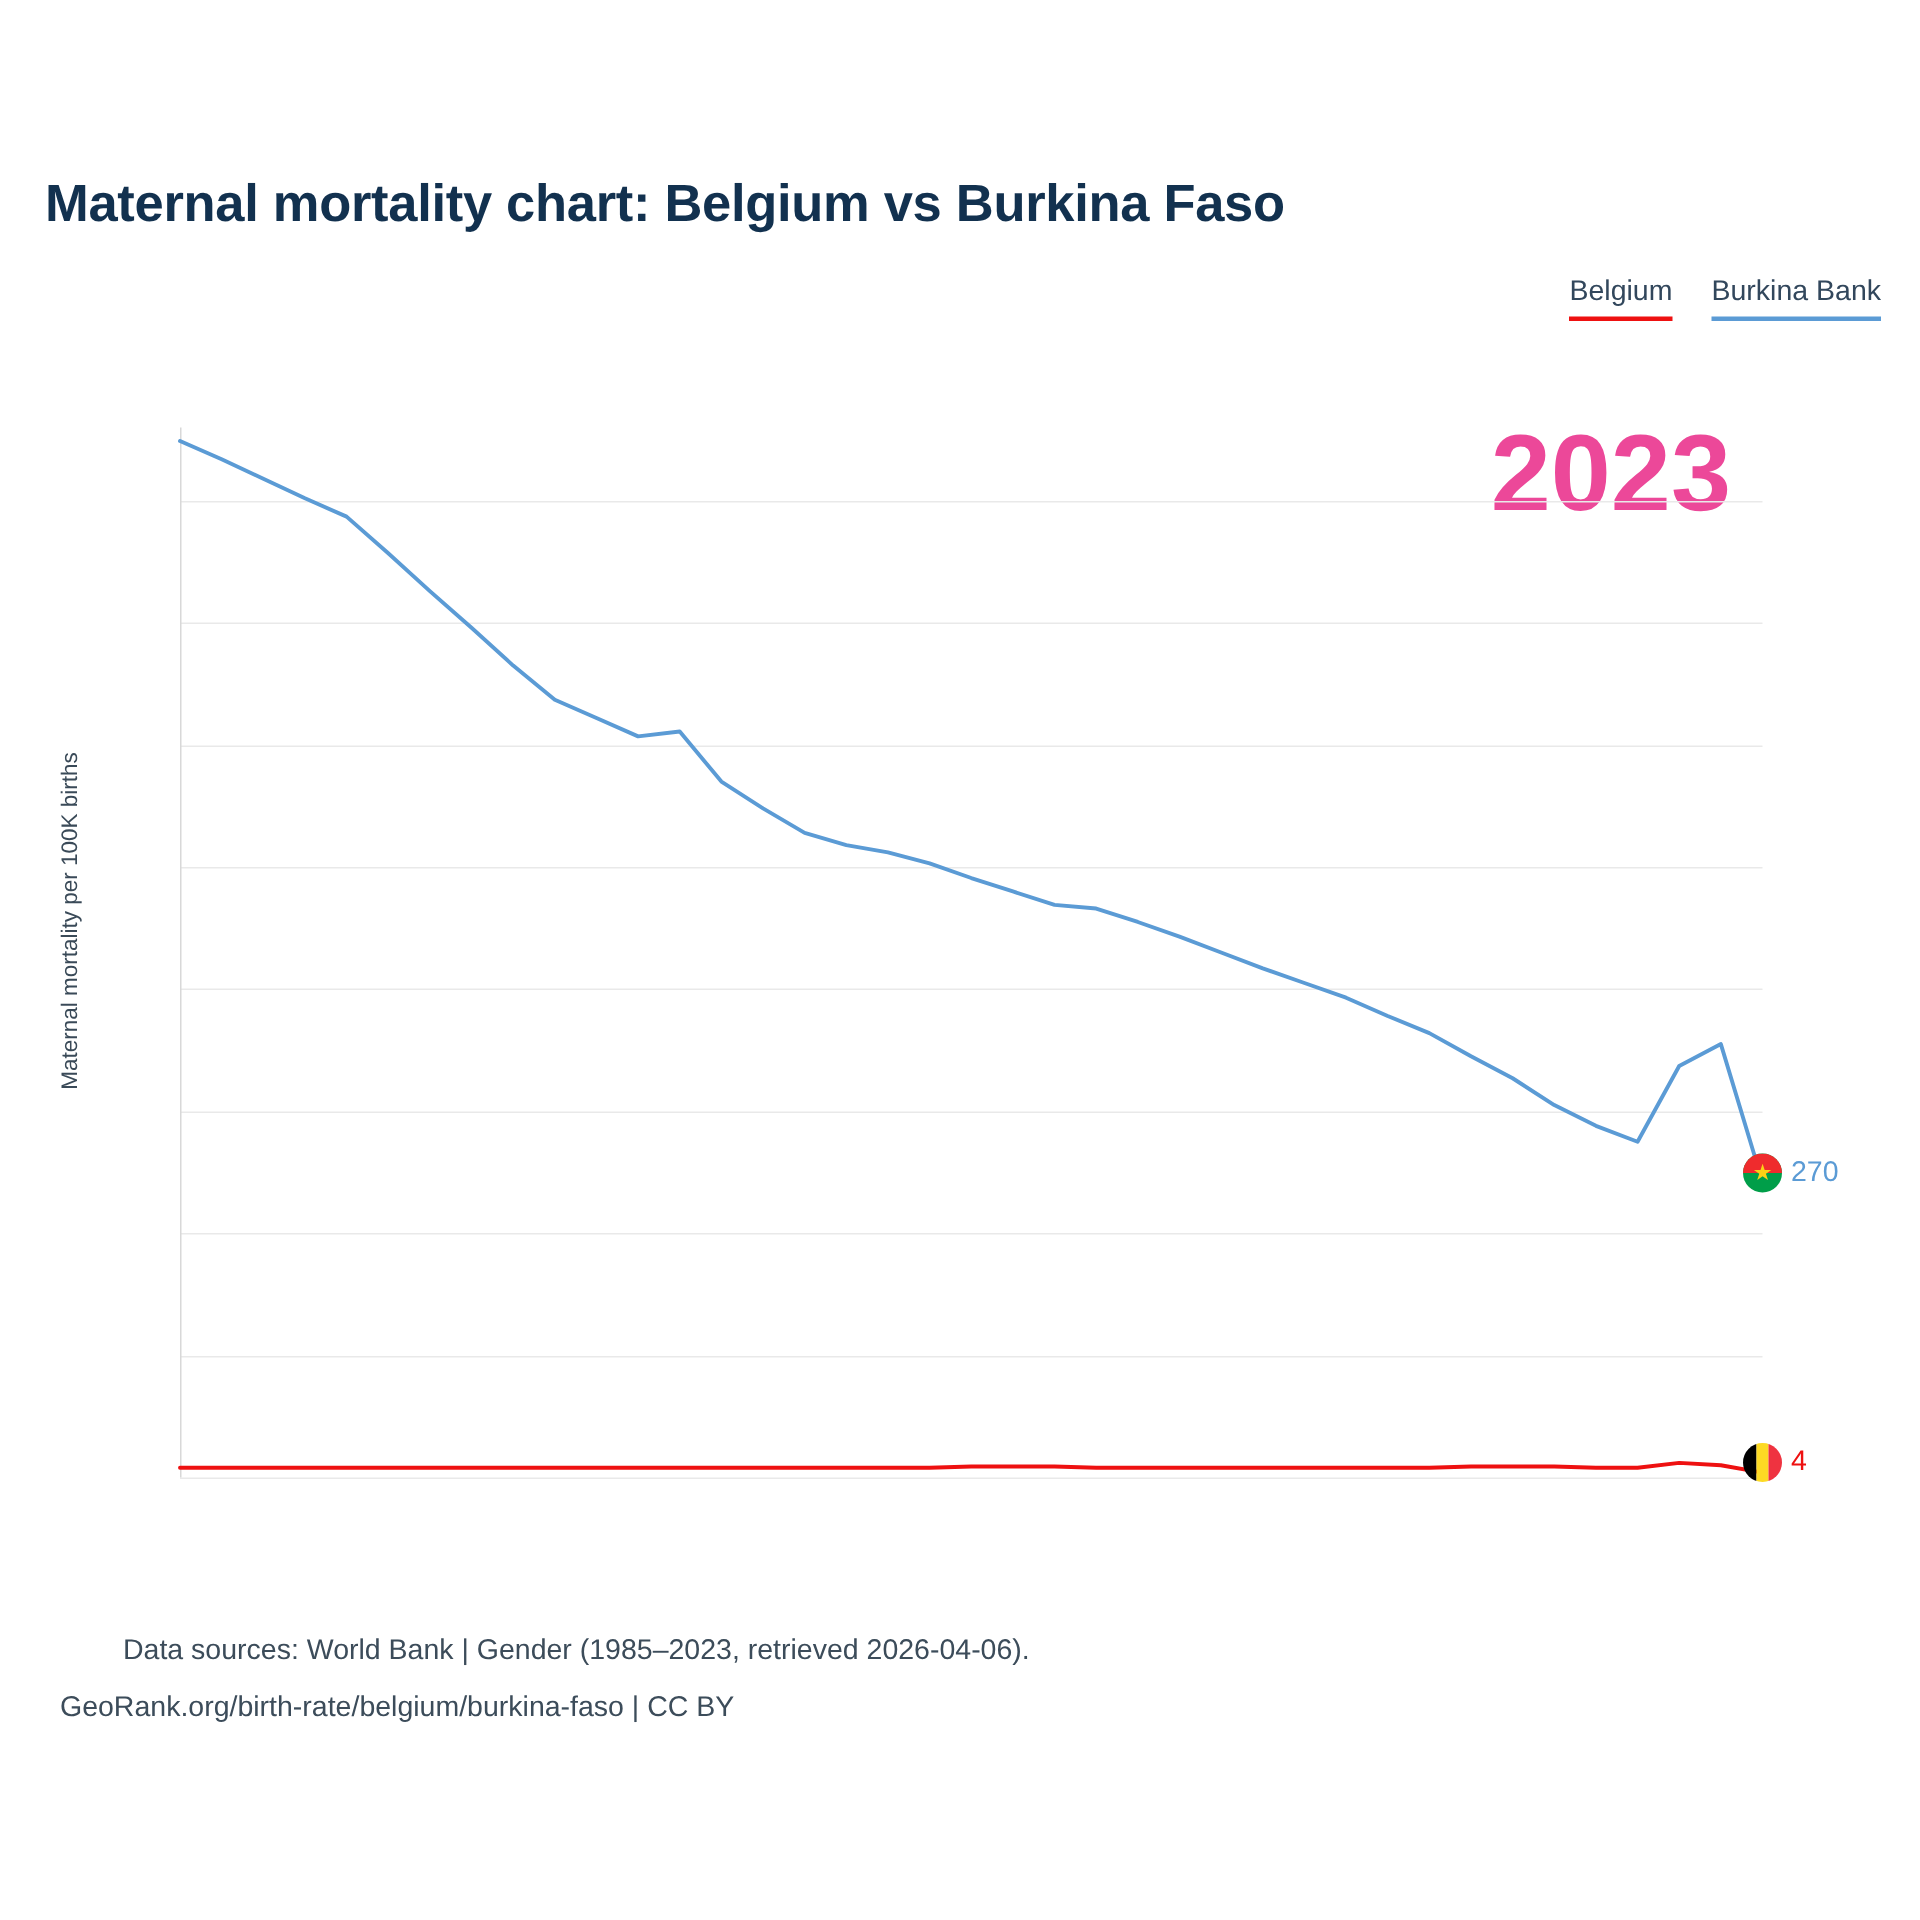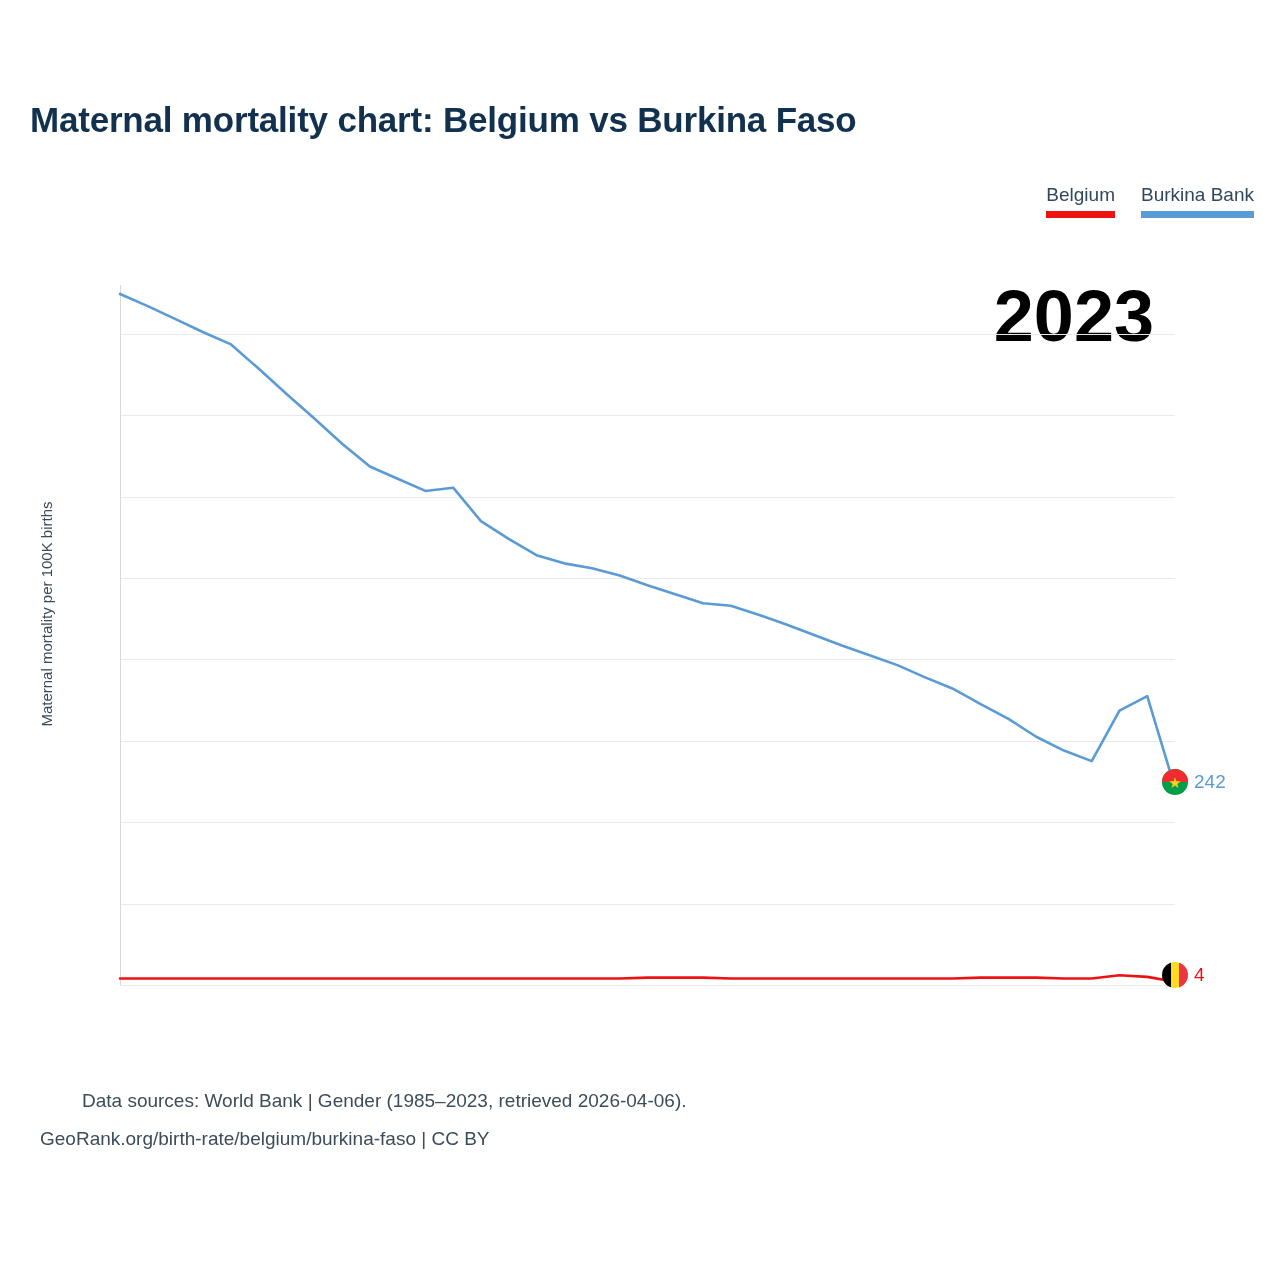--- a/index.html
+++ b/index.html
@@ -17,54 +17,54 @@
   }
   #chart-root {
     position: absolute;
     left: 0; top: 0;
     width: 1280px;
     height: 1280px;
   }
   .title {
     position: absolute;
     left: 30px;
-    top: 100px;
+    top: 116px;
     font-size: 35px;
     font-weight: bold;
     color: #12314f;
     letter-spacing: -0.2px;
     white-space: nowrap;
     text-align: center;
   }
   .legend {
     position: absolute;
     right: 26px;
     top: 185px;
     display: flex;
     flex-direction: row;
     gap: 26px;
     align-items: flex-start;
   }
   .legend-item {
     font-size: 19px;
     color: #32475c;
     padding-bottom: 5px;
-    border-bottom: 7px solid #b91c1c;
+    border-bottom: 3px solid #b91c1c;
     line-height: 1.1;
   }
   .legend-item.belgium { border-bottom-color: #ee1111; }
   .legend-item.burkina { border-bottom-color: #5b9bd5; }
 
   .year-watermark {
     position: absolute;
     right: 126px;
     top: 275px;
     font-size: 72px;
     font-weight: bold;
-    color: #000000;
+    color: #ec4899;
     letter-spacing: 0px;
   }
 
   .ylabel {
     position: absolute;
     left: 38px;
     top: 424px;
     width: 380px;
     transform: rotate(-90deg);
     transform-origin: 0 0;
@@ -176,21 +176,21 @@
 
     <svg class="series" width="1055" height="700">
       <polyline id="line-burkina" fill="none" stroke="#5b9bd5" stroke-width="2.6" stroke-linejoin="round" stroke-linecap="round" points="0.00,8.95 27.76,21.16 55.53,34.19 83.29,47.21 111.05,59.42 138.82,83.84 166.58,109.07 194.34,133.49 222.11,158.72 249.87,181.51 277.63,193.72 305.39,205.93 333.16,202.67 360.92,236.05 388.68,253.95 416.45,270.23 444.21,278.37 471.97,283.26 499.74,290.58 527.50,300.35 555.26,309.30 583.03,318.26 610.79,320.70 638.55,329.65 666.32,339.42 694.08,350.00 721.84,360.58 749.61,370.35 777.37,380.12 805.13,392.33 832.89,403.72 860.66,419.19 888.42,433.84 916.18,451.74 943.95,465.58 971.71,476.16 999.47,425.70 1027.24,411.05 1055.00,503.02"></polyline>
       <polyline id="line-belgium" fill="none" stroke="#ee1111" stroke-width="2.6" stroke-linejoin="round" stroke-linecap="round" points="0.00,693.49 27.76,693.49 55.53,693.49 83.29,693.49 111.05,693.49 138.82,693.49 166.58,693.49 194.34,693.49 222.11,693.49 249.87,693.49 277.63,693.49 305.39,693.49 333.16,693.49 360.92,693.49 388.68,693.49 416.45,693.49 444.21,693.49 471.97,693.49 499.74,693.49 527.50,692.67 555.26,692.67 583.03,692.67 610.79,693.49 638.55,693.49 666.32,693.49 694.08,693.49 721.84,693.49 749.61,693.49 777.37,693.49 805.13,693.49 832.89,693.49 860.66,692.67 888.42,692.67 916.18,692.67 943.95,693.49 971.71,693.49 999.47,690.23 1027.24,691.86 1055.00,696.74"></polyline>
     </svg>
 
     <div class="flag flag-bf" style="left:1042px; top:484px;">
       <div class="top"></div>
       <div class="star">★</div>
     </div>
-    <div class="endlabel burkina" style="left:1074px; top:486px;">242</div>
+    <div class="endlabel burkina" style="left:1074px; top:486px;">270</div>
 
     <div class="flag flag-be" style="left:1042px; top:677px;">
       <span class="b1"></span>
         <span class="b2"></span>
         <span class="b3"></span>
     </div>
     <div class="endlabel belgium" style="left:1074px; top:679px;">4</div>
   </div>
 
   <div class="footer line1">Data sources: World Bank | Gender (1985–2023, retrieved 2026-04-06).</div>

